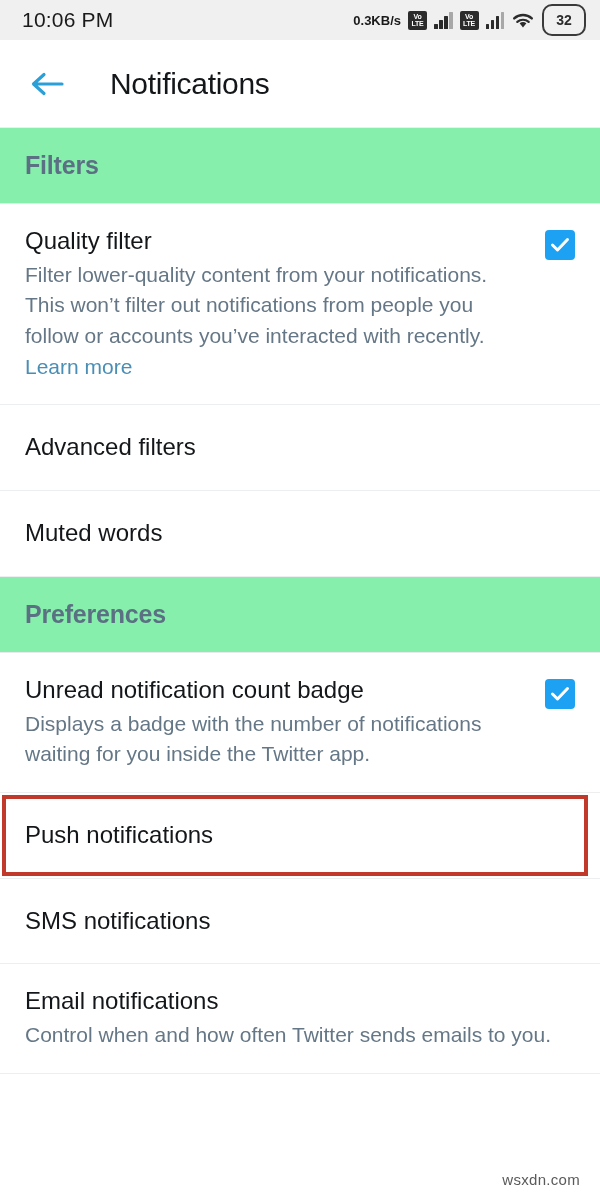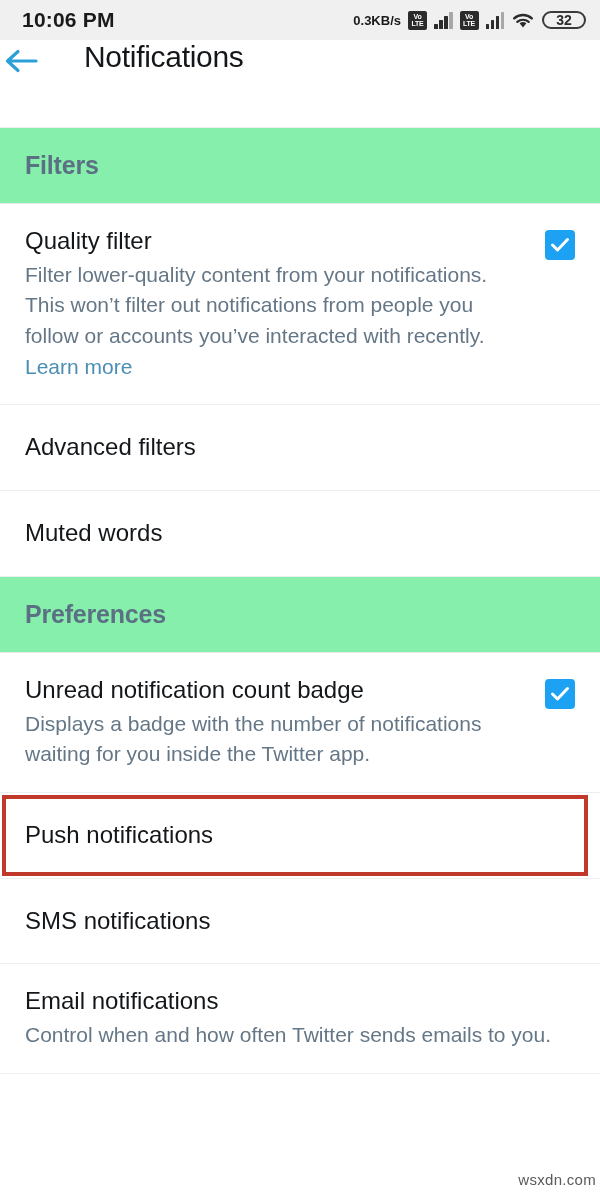--- a/index.html
+++ b/index.html
@@ -13,21 +13,21 @@
   .phone { position:relative; width:600px; height:1200px; background:#ffffff; }
 
   
   .statusbar {
     height:40px; background:#f0f0f0;
     display:flex; align-items:center;
     padding:0 14px 0 22px;
     position:relative;
   }
   .status-time {
-    font-size:21px; font-weight:bold; color:#1a1a1a;
+    font-size:21px; font-weight:normal; color:#1a1a1a;
     letter-spacing:0.2px;
   }
   .status-right {
     margin-left:auto; display:flex; align-items:center; gap:7px;
   }
   .status-speed { font-size:13px; font-weight:bold; color:#1a1a1a; }
   .volte {
     width:19px; height:19px; background:#2b2b2b; color:#fff;
     border-radius:2px; display:flex; flex-direction:column;
     align-items:center; justify-content:center; line-height:1;
@@ -36,29 +36,29 @@
   .bars { display:flex; align-items:flex-end; gap:1.5px; height:18px; }
   .bars i { display:block; width:3.5px; background:#2b2b2b; border-radius:0.5px; }
   .bars i:nth-child(1){height:5px;}
   .bars i:nth-child(2){height:9px;}
   .bars i:nth-child(3){height:13px;}
   .bars i:nth-child(4){height:17px;}
   .bars.dim i:nth-child(4){background:#a8a8a8;}
   .wifi { width:24px; height:19px; position:relative; }
   .wifi svg { display:block; }
   .battery {
-    width:44px; height:18px; border:2px solid #3a3a3a; border-radius:10px;
+    width:44px; height:32px; border:2px solid #3a3a3a; border-radius:10px;
     display:flex; align-items:center; justify-content:center;
   }
   .battery span { font-size:14px; font-weight:bold; color:#2b2b2b; }
 
   
   .appbar {
     height:88px; background:#ffffff;
-    display:flex; 
+    display:flex; align-items:center; padding-left:26px;
     border-bottom:1px solid #eceef0;
   }
   .back-arrow { width:42px; height:42px; display:flex; align-items:center; justify-content:center; cursor:pointer; }
   .page-title {
     font-size:30px; color:#14171a; font-weight:normal;
     margin-left:42px; letter-spacing:-0.3px;
   }
 
   
   .section-head {
@@ -94,21 +94,21 @@
   
   .highlight { position:relative; }
   .highlight-frame {
     position:absolute; left:2px; right:12px; top:2px; bottom:2px;
     border:4px solid #c0392b; pointer-events:none;
   }
 
   .filler { background:#ffffff; flex:1; }
 
   .watermark {
-    position:absolute; right:4px; bottom:12px;
+    position:absolute; right:20px; bottom:12px;
     font-size:15px; color:#5a5a5a; font-family:"Liberation Sans", sans-serif;
     letter-spacing:0.3px;
   }
 </style>
 </head>
 <body>
 
 <div class="phone">
 
   <div class="statusbar">

